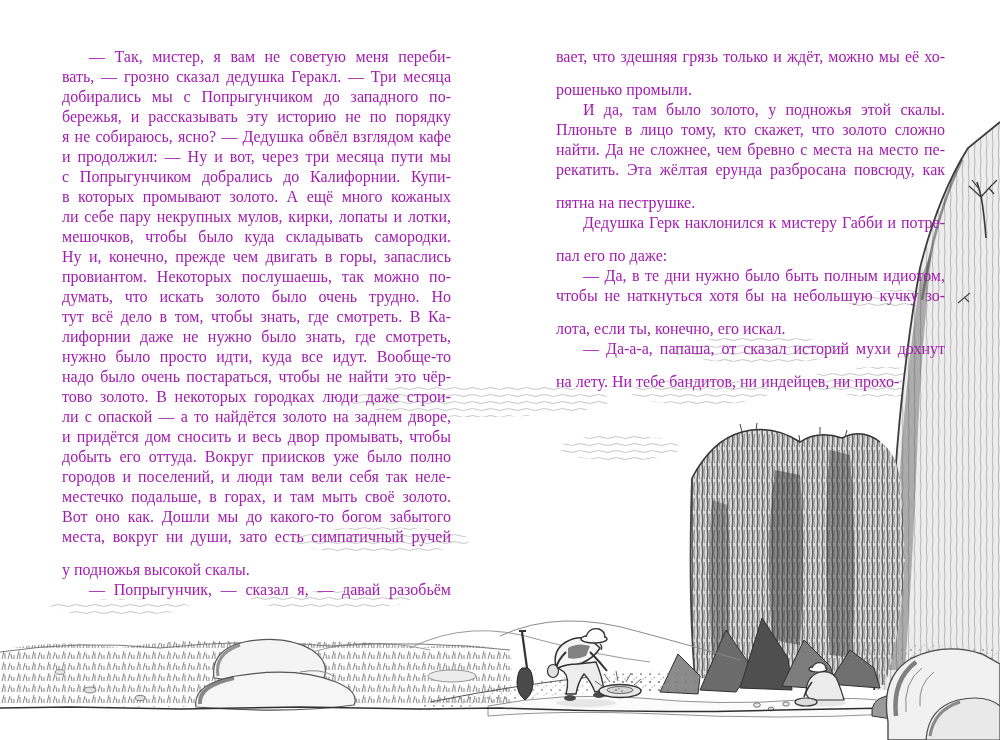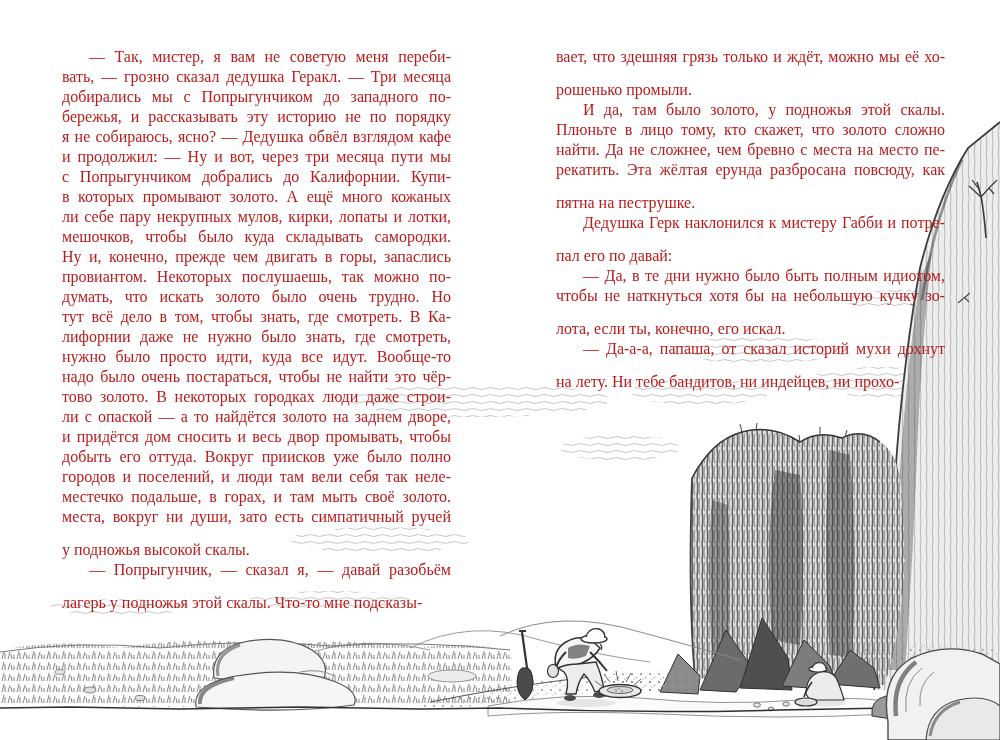--- a/index.html
+++ b/index.html
@@ -4,21 +4,21 @@
 <style>
   html,body{margin:0;padding:0;}
   body{
     width:1000px;height:740px;position:relative;overflow:hidden;
     background:#ffffff;
     font-family:"Liberation Serif","DejaVu Serif",serif;
   }
   .illustration-layer{position:absolute;left:0;top:0;width:1000px;height:740px;z-index:1;}
   .text-col{
     position:absolute;top:47px;width:389px;z-index:2;
-    color:#b91c1c;font-size:16px;
+    color:#a21caf;font-size:16px;
   }
   .text-col.left{left:62px;}
   .text-col.right{left:556px;}
   .para{margin:0;}
   .line{
     line-height:20px;height:20px;
     text-align:justify;text-align-last:justify;
     white-space:normal;
   }
   .line.last{text-align-last:left;margin-top:13px;}
@@ -204,44 +204,44 @@
       <div class="line">тут всё дело в том, чтобы знать, где смотреть. В Ка-</div>
       <div class="line">лифорнии даже не нужно было знать, где смотреть,</div>
       <div class="line">нужно было просто идти, куда все идут. Вообще-то</div>
       <div class="line">надо было очень постараться, чтобы не найти это чёр-</div>
       <div class="line">тово золото. В некоторых городках люди даже строи-</div>
       <div class="line">ли с опаской — а то найдётся золото на заднем дворе,</div>
       <div class="line">и придётся дом сносить и весь двор промывать, чтобы</div>
       <div class="line">добыть его оттуда. Вокруг приисков уже было полно</div>
       <div class="line">городов и поселений, и люди там вели себя так неле-</div>
       <div class="line">местечко подальше, в горах, и там мыть своё золото.</div>
+      <div class="line">Вот оно как. Дошли мы до какого-то богом забытого</div>
       <div class="line">места, вокруг ни души, зато есть симпатичный ручей</div>
       <div class="line last">у подножья высокой скалы.</div>
     </div>
   <div class="para">
       <div class="line indent">— Попрыгунчик, — сказал я, — давай разобьём</div>
-      <div class="line last">лагерь у подножья этой скалы. Что-то мне подсказы-</div>
     </div>
 </div>
 
 <div class="text-col right">
   <div class="para">
       <div class="line">вает, что здешняя грязь только и ждёт, можно мы её хо-</div>
       <div class="line last">рошенько промыли.</div>
     </div>
   <div class="para">
       <div class="line indent">И да, там было золото, у подножья этой скалы.</div>
       <div class="line">Плюньте в лицо тому, кто скажет, что золото сложно</div>
       <div class="line">найти. Да не сложнее, чем бревно с места на место пе-</div>
       <div class="line">рекатить. Эта жёлтая ерунда разбросана повсюду, как</div>
       <div class="line last">пятна на пеструшке.</div>
     </div>
   <div class="para">
       <div class="line indent">Дедушка Герк наклонился к мистеру Габби и потре-</div>
-      <div class="line last">пал его по давай:</div>
+      <div class="line last">пал его по даже:</div>
     </div>
   <div class="para">
       <div class="line indent">— Да, в те дни нужно было быть полным идиотом,</div>
       <div class="line">чтобы не наткнуться хотя бы на небольшую кучку зо-</div>
       <div class="line last">лота, если ты, конечно, его искал.</div>
     </div>
   <div class="para">
       <div class="line indent">— Да-а-а, папаша, от сказал историй мухи дохнут</div>
       <div class="line last">на лету. Ни тебе бандитов, ни индейцев, ни прохо-</div>
     </div>

